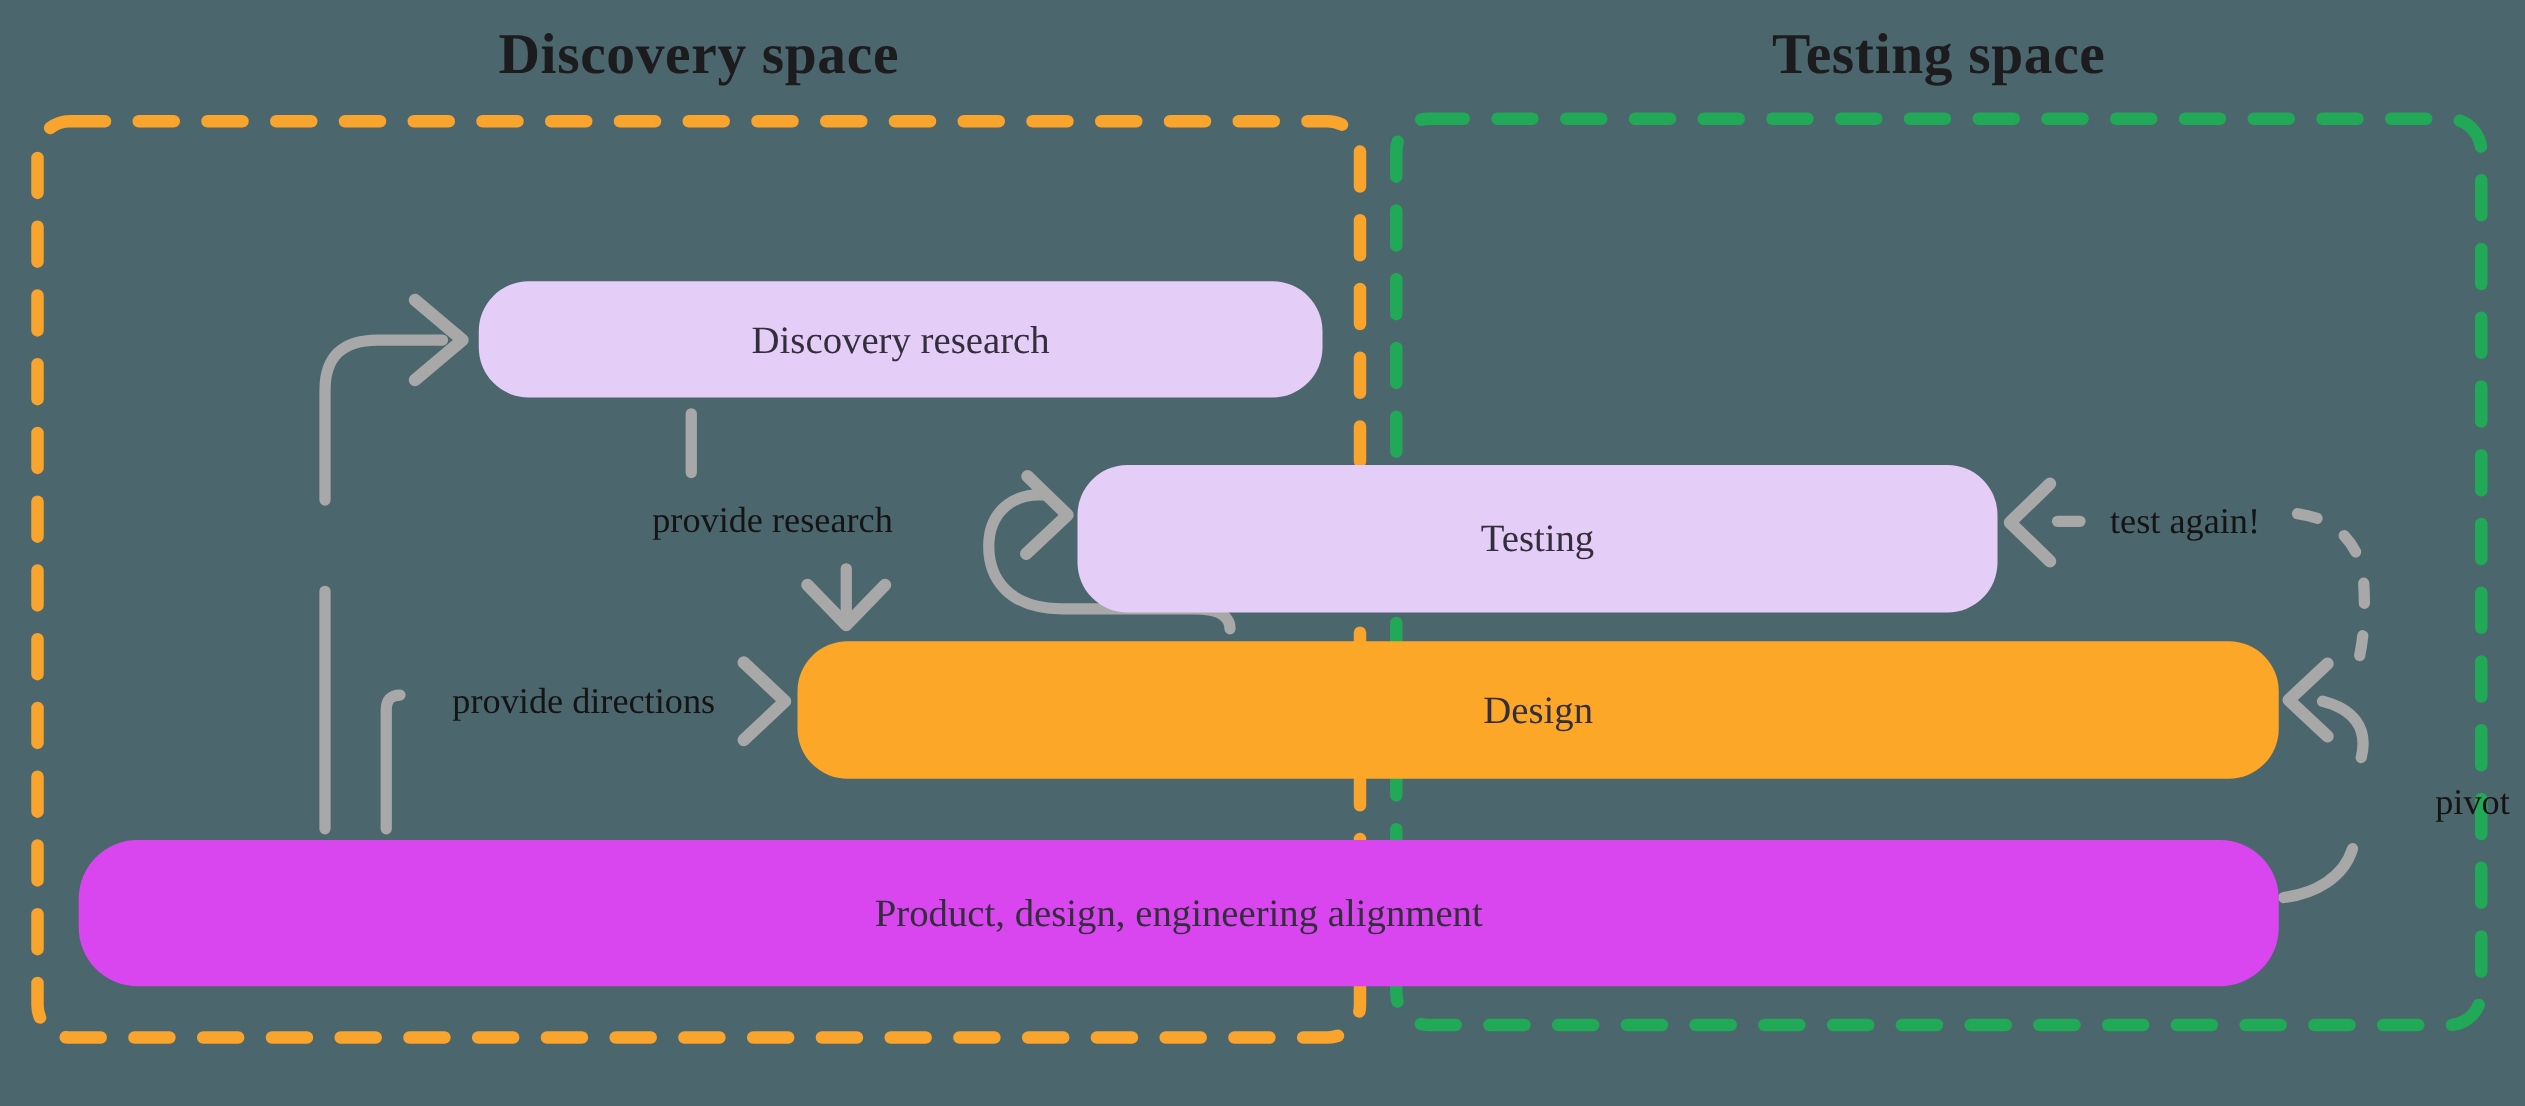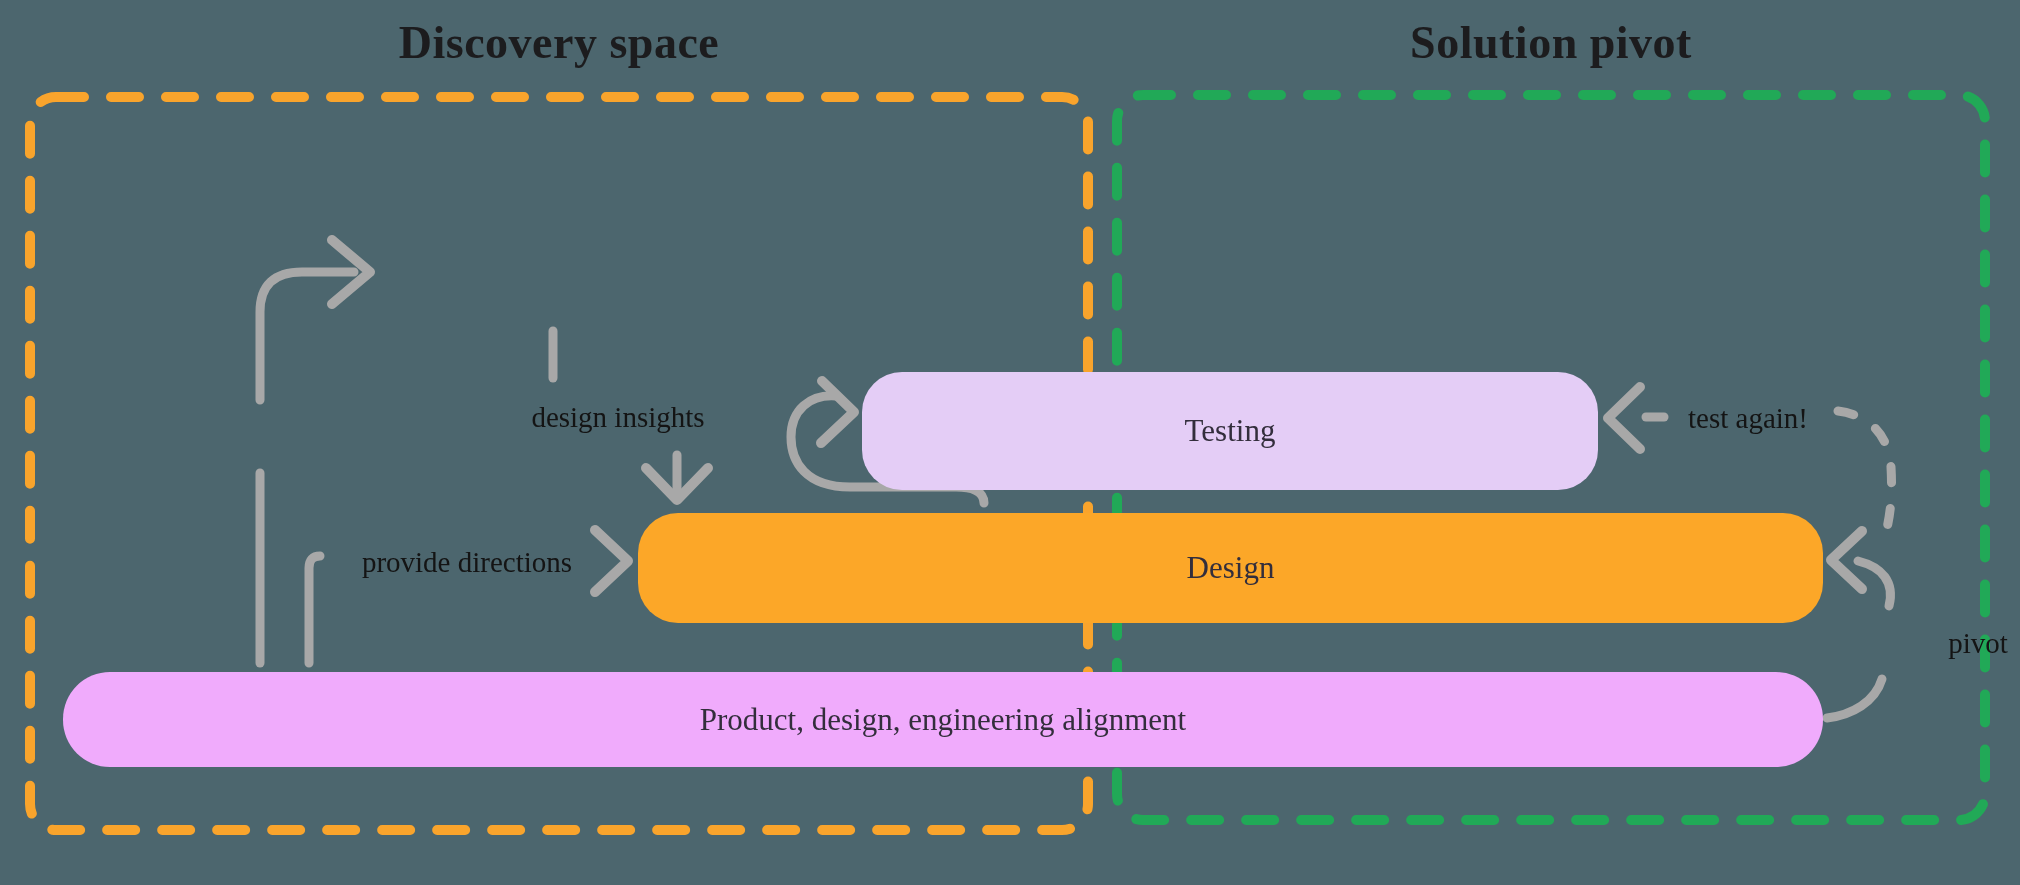--- a/index.html
+++ b/index.html
@@ -43,21 +43,21 @@
     justify-content: center;
     font-size: 31px;
     font-weight: 500;
     color: #332E3C;
     border-radius: 40px;
     white-space: nowrap;
   }
   .node-research  { left: 383px;  top: 225px; width: 675px;  height: 93px; background: #E4CDF6; }
   .node-testing   { left: 862px;  top: 372px; width: 736px;  height: 118px; background: #E4CDF6; }
   .node-design    { left: 638px;  top: 513px; width: 1185px; height: 110px; background: #FCA728; }
-  .node-alignment { left: 63px;   top: 672px; width: 1760px; height: 95px; background: #f0abfc; border-radius: 47px; }
+  .node-alignment { left: 63px;   top: 672px; width: 1760px; height: 117px; background: #d946ef; border-radius: 47px; }
 
   .edge-label {
     position: absolute;
     transform: translate(-50%, -50%);
     font-size: 29px;
     font-weight: 500;
     color: #141414;
     white-space: nowrap;
   }
   .lbl-hypotheses { left: 260px;  top: 438px; }
@@ -66,21 +66,21 @@
   .lbl-testagain  { left: 1748px; top: 418px; }
   .lbl-pivot      { left: 1978px; top: 643px; text-align: center; }
 </style>
 </head>
 <body>
 
 <div class="canvas">
 
   <div class="space-title discovery-title">Discovery space</div>
 
-  <div class="space-title solution-title">Solution pivot</div>
+  <div class="space-title solution-title">Testing space</div>
 
   <svg class="overlay" viewBox="0 0 2020 885">
 
     <rect x="30" y="97" width="1058" height="733" rx="26" fill="none" stroke-width="10" stroke-linecap="round" stroke-dasharray="28 27" stroke="#F9A42C"></rect>
     <rect x="1117" y="95" width="868" height="725" rx="26" fill="none" stroke-width="10" stroke-linecap="round" stroke-dasharray="28 27" stroke="#21A957"></rect>
 
     <g fill="none" stroke-width="9" stroke-linecap="round" stroke-linejoin="round" stroke="#A8A8A8">
       <path d="M260,663 L260,473"></path>
       <path d="M260,400 L260,312 Q260,272 302,272 L354,272"></path>
       <path d="M332,240 L370,272 L332,304" stroke-width="10"></path>
@@ -108,29 +108,30 @@
       <path d="M1838,411 C1870,415 1889,436 1891,467 C1893,503 1889,522 1883,544" stroke-dasharray="16 26"></path>
     </g>
 
     <g fill="none" stroke-width="9" stroke-linecap="round" stroke-linejoin="round" stroke="#A8A8A8">
       <path d="M1827,718 C1852,715 1875,702 1882,679"></path>
       <path d="M1889,606 C1895,582 1882,567 1858,561"></path>
       <path d="M1862,531 L1831,560 L1862,589" stroke-width="10"></path>
     </g>
   </svg>
 
+  <div class="node node-research">Discovery research</div>
 
   <div class="node node-testing">Testing</div>
 
   <div class="node node-design">Design</div>
 
   <div class="node node-alignment">Product, design, engineering alignment</div>
 
 
-  <div class="edge-label lbl-insights">design insights</div>
+  <div class="edge-label lbl-insights">provide research</div>
 
   <div class="edge-label lbl-directions">provide directions</div>
 
   <div class="edge-label lbl-testagain">test again!</div>
 
   <div class="edge-label lbl-pivot">pivot</div>
 
 </div>
 
 </body></html>

